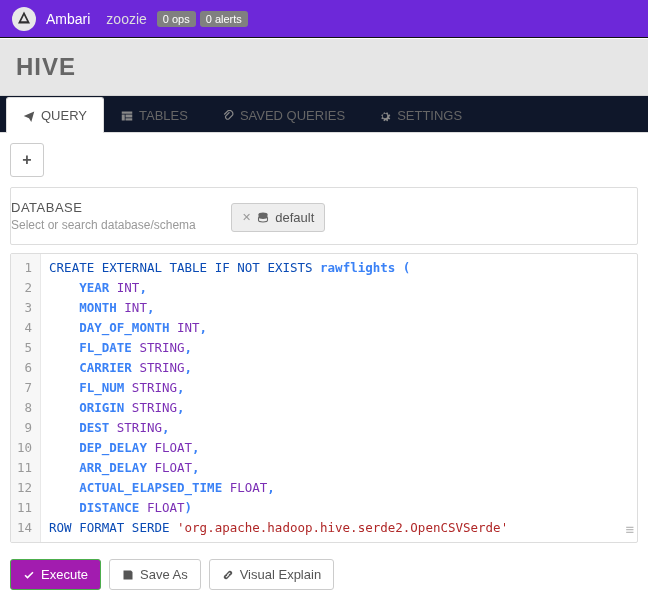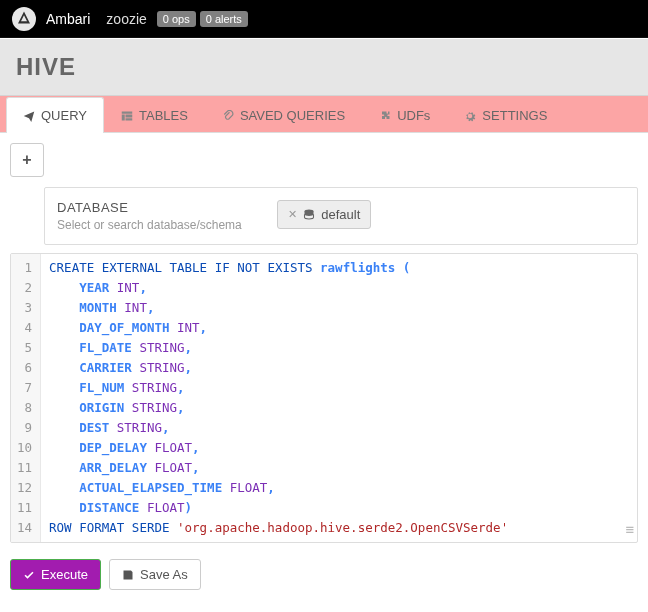--- a/index.html
+++ b/index.html
@@ -1,39 +1,39 @@
 <!DOCTYPE html>
 <html><head>
 <meta charset="utf-8">
 <style>
   * { box-sizing: border-box; margin: 0; padding: 0; }
   body { font-family: "Helvetica Neue", Arial, sans-serif; font-size: 13px; color: #333; background: #fff; width: 648px; }
   
-  .topbar { background: #000000; height: 38px; display: flex; align-items: center; padding: 0 12px; color: #fff; border-bottom: 1px solid #111; }
+  .topbar { background: #6d28d9; height: 38px; display: flex; align-items: center; padding: 0 12px; color: #fff; border-bottom: 1px solid #111; }
   .topbar .logo { width: 24px; height: 24px; background: #e8e8e8; border-radius: 50%; display:flex; align-items:center; justify-content:center; margin-right: 10px; }
   .topbar .brand { font-size: 14px; font-weight: 400; margin-right: 16px; }
   .topbar .cluster { font-size: 14px; font-weight: 400; color: #ddd; margin-right: 10px; }
   .badge { background: #808080; color: #fff; font-size: 11px; border-radius: 3px; padding: 2px 6px; margin-right: 4px; }
   
   .titlebar { background: #e6e6e6; border-top: 1px solid #fff; border-bottom: 1px solid #d4d4d4; padding: 14px 16px; }
   .titlebar h1 { font-size: 24px; font-weight: 700; color: #666; letter-spacing: 1px; }
   
-  .tabs { display: flex; background: #fca5a5; border-bottom: 1px solid #ddd; padding: 0 6px; }
+  .tabs { display: flex; background: #0f172a; border-bottom: 1px solid #ddd; padding: 0 6px; }
   .tab { padding: 10px 16px; font-size: 13px; color: #666; cursor: pointer; display:flex; align-items:center; gap:6px; border: 1px solid transparent; border-bottom: none; position: relative; top: 1px; }
   .tab.active { background: #fff; border-color: #ddd; color: #555; border-radius: 3px 3px 0 0; }
   .tab .ti { width:12px; height:12px; display:inline-flex; align-items:center; justify-content:center; }
   
   .content { padding: 10px; }
   
   .wstabs { display: flex; gap: 6px; margin-bottom: 10px; }
   .wstab { background: #333; color: #fff; padding: 9px 14px; font-size: 13px; border-radius: 2px; }
   .addws { border: 1px solid #ccc; background: #fff; width: 34px; height: 34px; border-radius: 3px; display:flex; align-items:center; justify-content:center; font-size: 16px; font-weight: bold; color:#555; cursor:pointer; }
   
   .panel { border: 1px solid #ddd; border-radius: 2px; margin-bottom: 8px; }
-  .dbpanel { display:flex; align-items:flex-start; padding: 12px 12px; gap: 20px; margin-left: 34px; }
+  .dbpanel { display:flex; align-items:flex-end; padding: 12px 0; gap: 20px; }
   .dbleft { flex: 0 0 200px; }
   .dblabel { font-size: 13px; font-weight: 400; color: #555; letter-spacing: .5px; }
   .dbhint { font-size: 12px; color: #999; margin-top: 3px; }
   .dbsel { border:1px solid #ccc; background:#eee; border-radius:3px; padding: 6px 10px; display:flex; align-items:center; gap:6px; color:#555; font-size:13px; }
   .dbsel .x { color:#999; font-size:11px; }
   
   .editor { display:flex; font-family: "Consolas","Menlo","DejaVu Sans Mono",monospace; font-size: 12.5px; line-height: 1.6; height: 290px; overflow:hidden; position:relative; }
   .gutter { background:#f7f7f7; border-right:1px solid #e8e8e8; color:#999; text-align:right; padding: 4px 6px 4px 4px; user-select:none; min-width:30px; }
   .gutter div { padding: 0 2px; }
   .code { padding: 4px 8px; white-space: pre; color:#333; overflow:hidden; flex:1; }
@@ -87,28 +87,20 @@
       </span>
       <span>TABLES</span>
     </div>
     <div class="tab">
       <span class="ti">
         <svg width="12" height="12" viewBox="0 0 16 16" fill="#888">
           <path d="M10 3l-5 5a3 3 0 0 0 4 4l5-5a4.5 4.5 0 0 0-6-6L3 6" fill="none" stroke="#888" stroke-width="1.6"></path>
         </svg>
       </span>
       <span>SAVED QUERIES</span>
-    </div>
-    <div class="tab">
-      <span class="ti">
-        <svg width="12" height="12" viewBox="0 0 16 16" fill="#888">
-          <path d="M6 2h4v2a1 1 0 0 0 2 0V2h2v4h-2a1 1 0 0 0 0 2h2v4h-4v-2a1 1 0 0 0-2 0v2H4V8h2a1 1 0 0 0 0-2H4V2z"></path>
-        </svg>
-      </span>
-      <span>UDFs</span>
     </div>
     <div class="tab">
       <span class="ti">
         <svg width="12" height="12" viewBox="0 0 16 16" fill="#888">
           <path d="M8 5a3 3 0 1 0 0 6 3 3 0 0 0 0-6zm7 3l-1.5.9.1 1.1L15 11l-1 1.7-1.6-.6-.8.8.6 1.6L10.5 15l-1-1.4h-1L7.5 15 5.8 14l.6-1.6-.8-.8-1.6.6L3 10.5l1.4-1-.1-1.1L3 7.5 4 5.8l1.6.6.8-.8L5.8 4 7.5 3l1 1.4h1L10.5 3l1.7 1-.6 1.6.8.8 1.6-.6L15 7.5z"></path>
         </svg>
       </span>
       <span>SETTINGS</span>
     </div>
   </div>
@@ -169,15 +161,23 @@
       <span>Execute</span>
     </button>
     <button class="btn">
       <span>
           <svg width="12" height="12" viewBox="0 0 16 16" fill="#555">
             <path d="M2 2h10l2 2v10H2z M4 3h6v3H4z M5 9h6v4H5z"></path>
           </svg>
         </span>
       <span>Save As</span>
     </button>
+    <button class="btn">
+      <span>
+          <svg width="12" height="12" viewBox="0 0 16 16" fill="#555">
+            <path d="M6 10a3 3 0 0 1 0-4l2-2a3 3 0 1 1 4 4l-1 1-1.4-1.4 1-1a1 1 0 1 0-1.4-1.4l-2 2A1 1 0 0 0 7 8.6zM10 6a3 3 0 0 1 0 4l-2 2a3 3 0 1 1-4-4l1-1L6.4 8.4l-1 1a1 1 0 1 0 1.4 1.4l2-2A1 1 0 0 0 9 7.4z"></path>
+          </svg>
+        </span>
+      <span>Visual Explain</span>
+    </button>
   </div>
 
 </div>
 
 </body></html>

